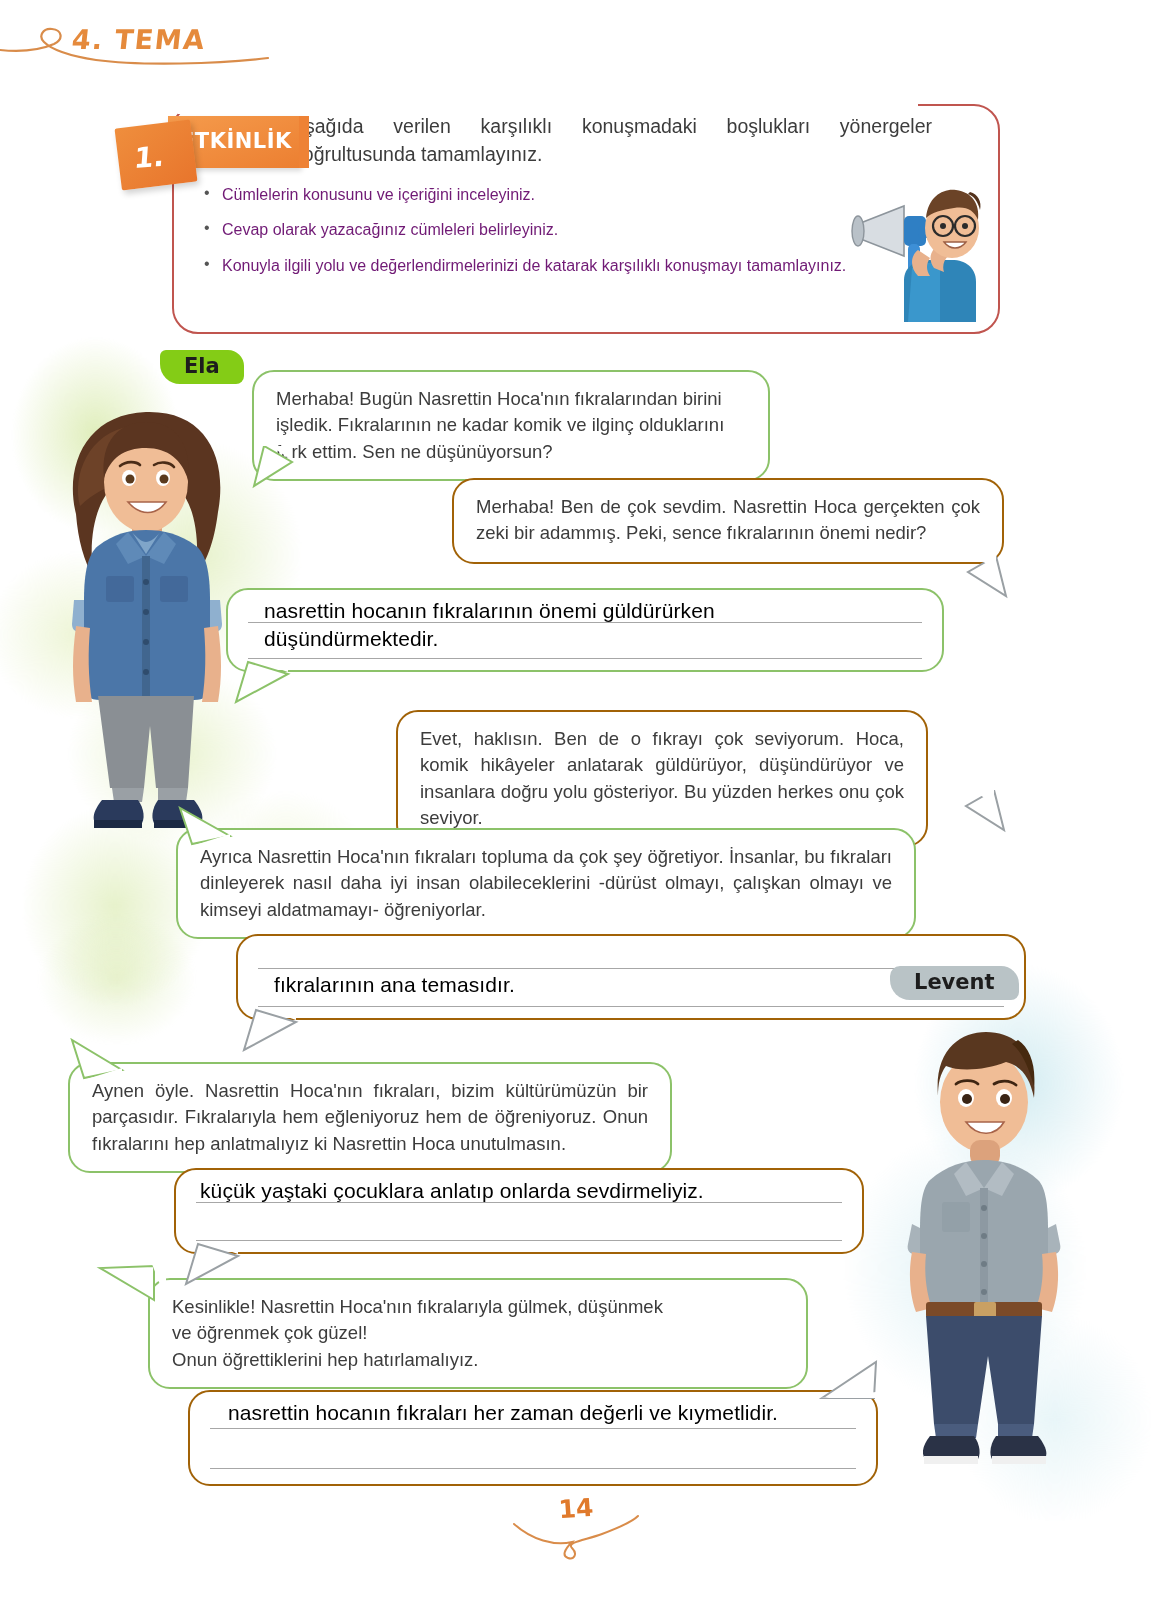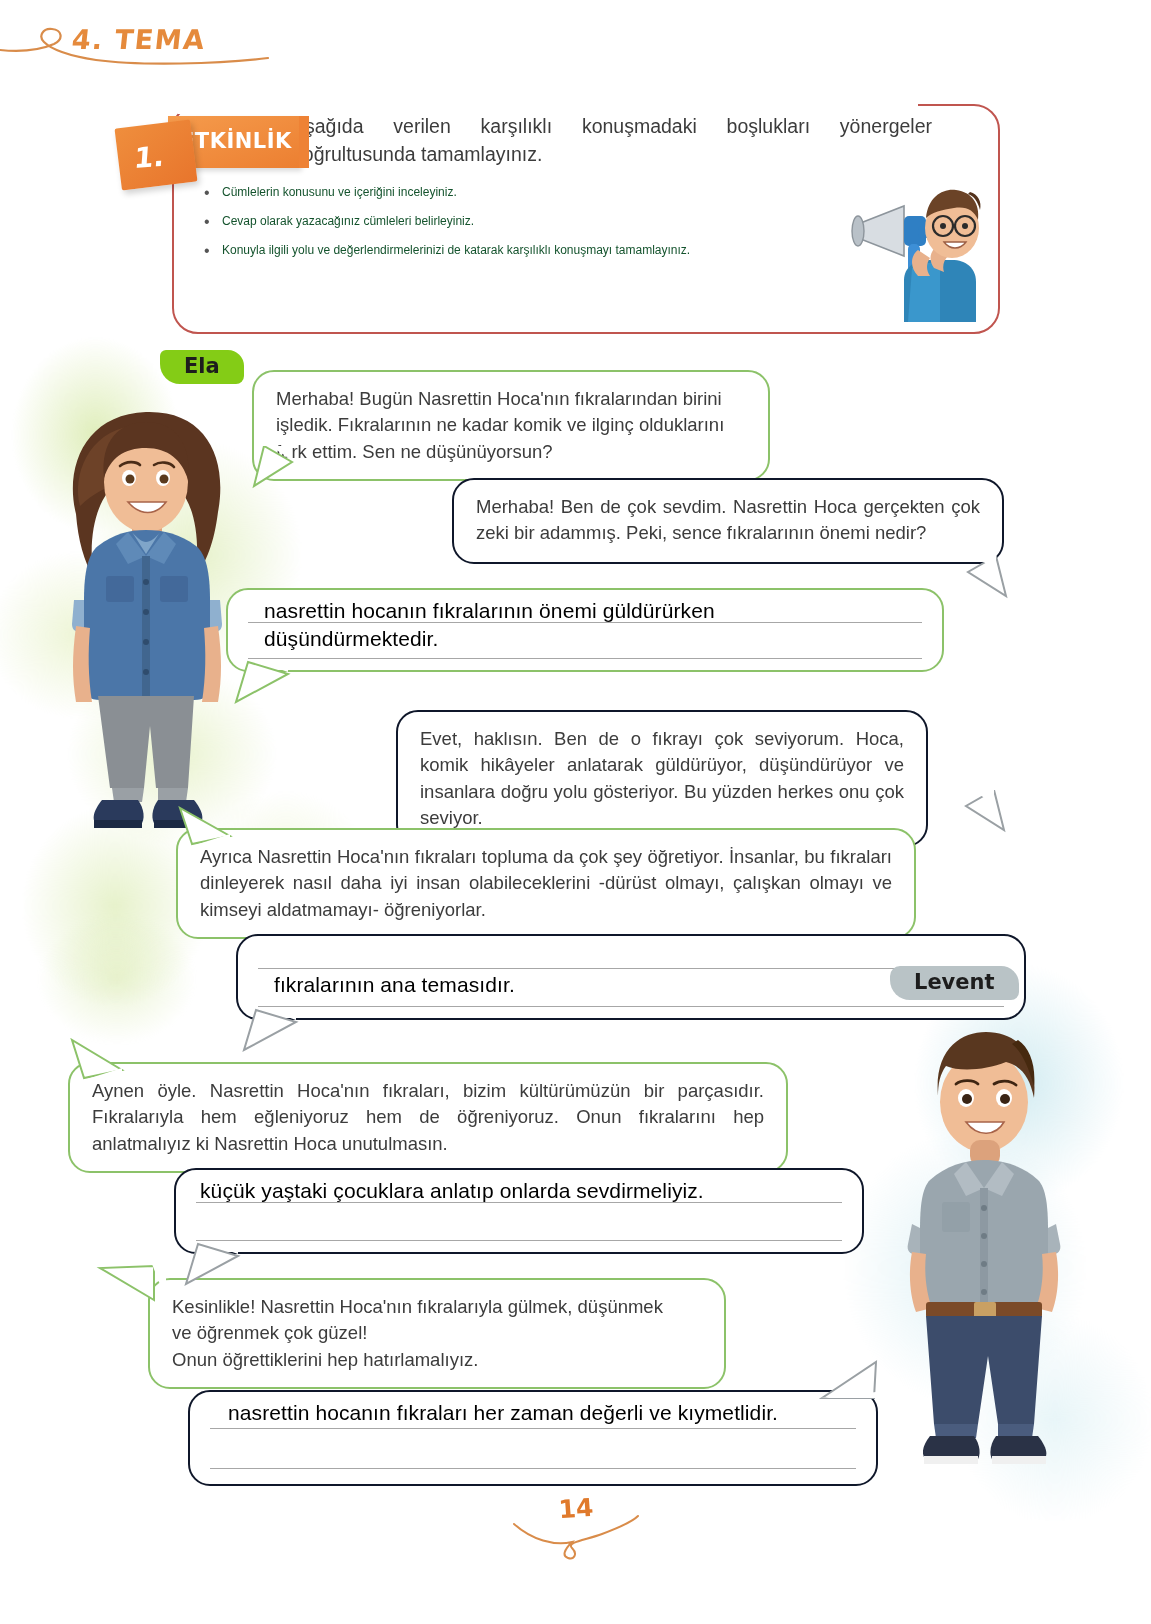--- a/index.html
+++ b/index.html
@@ -129,21 +129,21 @@
   .instr-text {
     position: absolute; left: 292px; top: 113px; width: 640px;
     z-index: 5;
     font-size: 19.5px; line-height: 1.42;
     color: #3c3c3c;
     text-align: justify;
   }
   .instr-list {
     position: absolute; left: 200px; top: 183px; width: 660px;
     z-index: 5;
-    font-size: 12px; line-height: 1.52; color: #14532d;
+    font-size: 16px; line-height: 1.52; color: #701a75;
     list-style: none; margin: 0; padding: 0;
   }
   .instr-list li {
     position: relative; padding-left: 22px; margin-bottom: 11px;
     text-align: justify;
   }
   .instr-list li::before {
     content: "•"; position: absolute; left: 4px; top: -2px;
     font-size: 16px; color: #555;
   }
@@ -178,21 +178,21 @@
     position: absolute;
     border-radius: 22px;
     background: #ffffff;
     z-index: 5;
     padding: 14px 22px 14px 22px;
     font-size: 18.5px;
     line-height: 1.42;
     color: #3c3c3c;
   }
   .bubble.green { border: 2px solid #8cc269; }
-  .bubble.gray  { border: 2px solid #0f172a; }
+  .bubble.gray  { border: 2px solid #a16207; }
   .bubble p { margin: 0; }
   .bubble.justify p { text-align: justify; }
 
   
   .tail { position: absolute; z-index: 6; }
 
   
   .answer-lines {
     position: absolute; left: 20px; right: 20px; top: 0; bottom: 0;
     pointer-events: none;
@@ -454,41 +454,41 @@
       <div class="rule" style="top:32px;"></div>
       <div class="rule" style="top:70px;"></div>
     </div>
   </div>
   <div class="answer-text" style="left:274px; top:970px;">fıkralarının ana temasıdır.</div>
   <svg class="tail" style="left:240px; top:1008px; width:80px; height:46px;">
     <path d="M16 2 L4 42 L56 14 Z" fill="#ffffff" stroke="#9aa0a4" stroke-width="2"></path>
     <path d="M16 -2 L56 -2 L56 12" fill="#ffffff" stroke="none"></path>
   </svg>
 
-  <div class="bubble green justify" style="left:68px; top:1062px; width:720px; min-height:86px;">
+  <div class="bubble green justify" style="left:68px; top:1062px; width:604px; min-height:86px;">
     <p>Aynen öyle. Nasrettin Hoca'nın fıkraları, bizim kültürümüzün bir parçasıdır. Fıkralarıyla hem eğleniyoruz hem de öğreniyoruz. Onun fıkralarını hep anlatmalıyız ki Nasrettin Hoca unutulmasın.</p>
   </div>
   <svg class="tail" style="left:70px; top:1038px; width:66px; height:42px;">
     <path d="M14 40 L2 2 L52 32 Z" fill="#ffffff" stroke="#8cc269" stroke-width="2"></path>
     <path d="M14 42 L52 42 L52 30" fill="#ffffff" stroke="none"></path>
   </svg>
 
   <div class="bubble gray" style="left:174px; top:1168px; width:690px; height:86px; padding:0;">
     <div class="answer-lines">
       <div class="rule" style="top:32px;"></div>
       <div class="rule" style="top:70px;"></div>
     </div>
   </div>
   <div class="answer-text" style="left:200px; top:1176px;">küçük yaştaki çocuklara anlatıp onlarda sevdirmeliyiz.</div>
   <svg class="tail" style="left:182px; top:1242px; width:80px; height:46px;">
     <path d="M16 2 L4 42 L56 14 Z" fill="#ffffff" stroke="#9aa0a4" stroke-width="2"></path>
     <path d="M16 -2 L56 -2 L56 12" fill="#ffffff" stroke="none"></path>
   </svg>
 
-  <div class="bubble green" style="left:148px; top:1278px; width:578px; min-height:100px;">
+  <div class="bubble green" style="left:148px; top:1278px; width:660px; min-height:100px;">
     <p>Kesinlikle! Nasrettin Hoca'nın fıkralarıyla gülmek, düşünmek</p>
     <p>ve öğrenmek çok güzel!</p>
     <p>Onun öğrettiklerini hep hatırlamalıyız.</p>
   </div>
   <svg class="tail" style="left:96px; top:1262px; width:70px; height:40px;">
     <path d="M58 38 L4 6 L58 4 Z" fill="#ffffff" stroke="#8cc269" stroke-width="2"></path>
     <path d="M56 2 L70 2 L70 38" fill="#ffffff" stroke="none"></path>
   </svg>
 
   <div class="bubble gray" style="left:188px; top:1390px; width:690px; height:96px; padding:0;">

